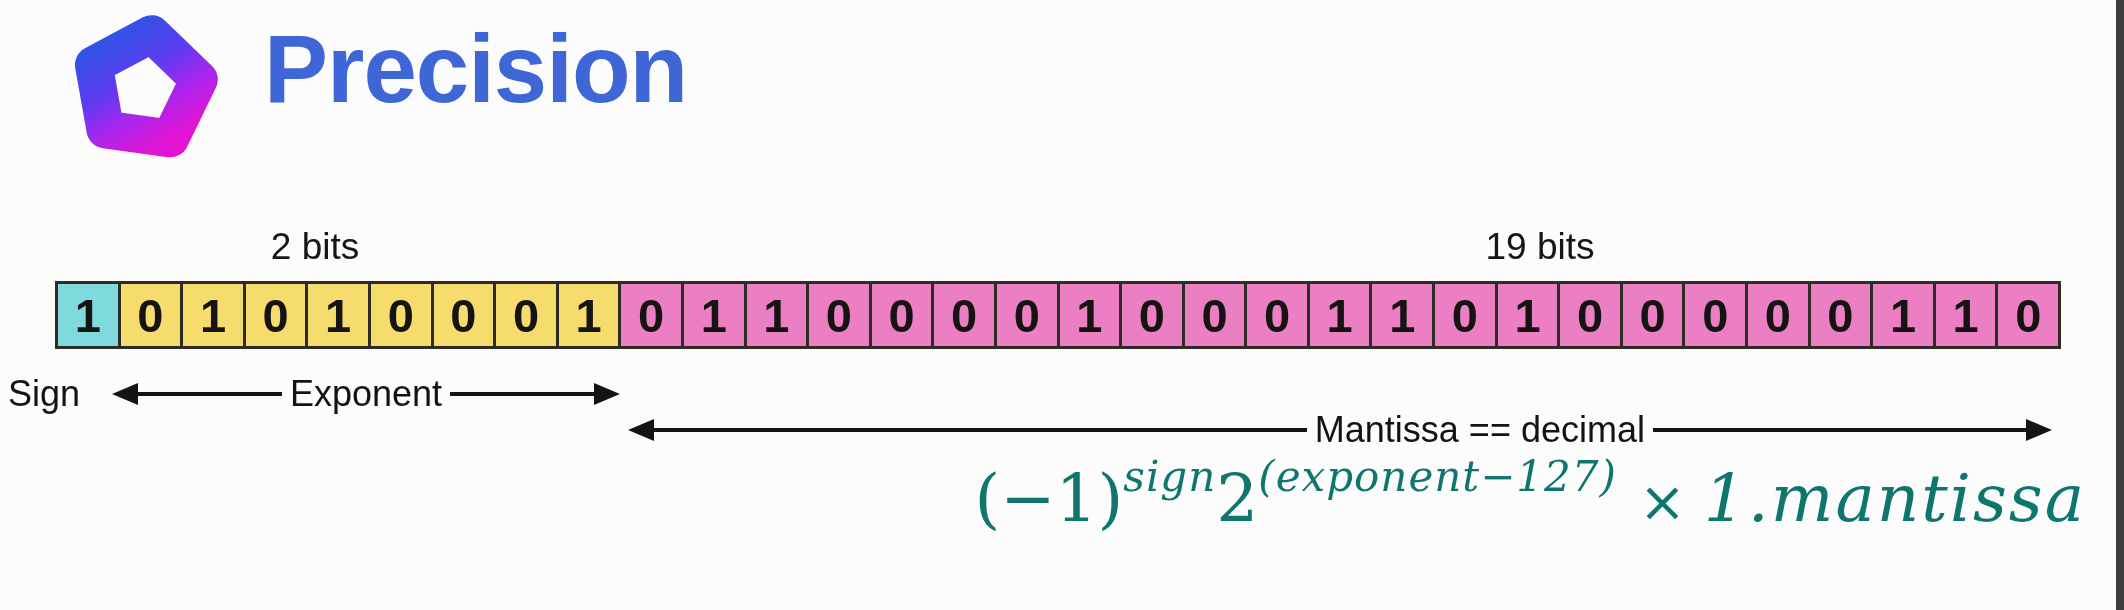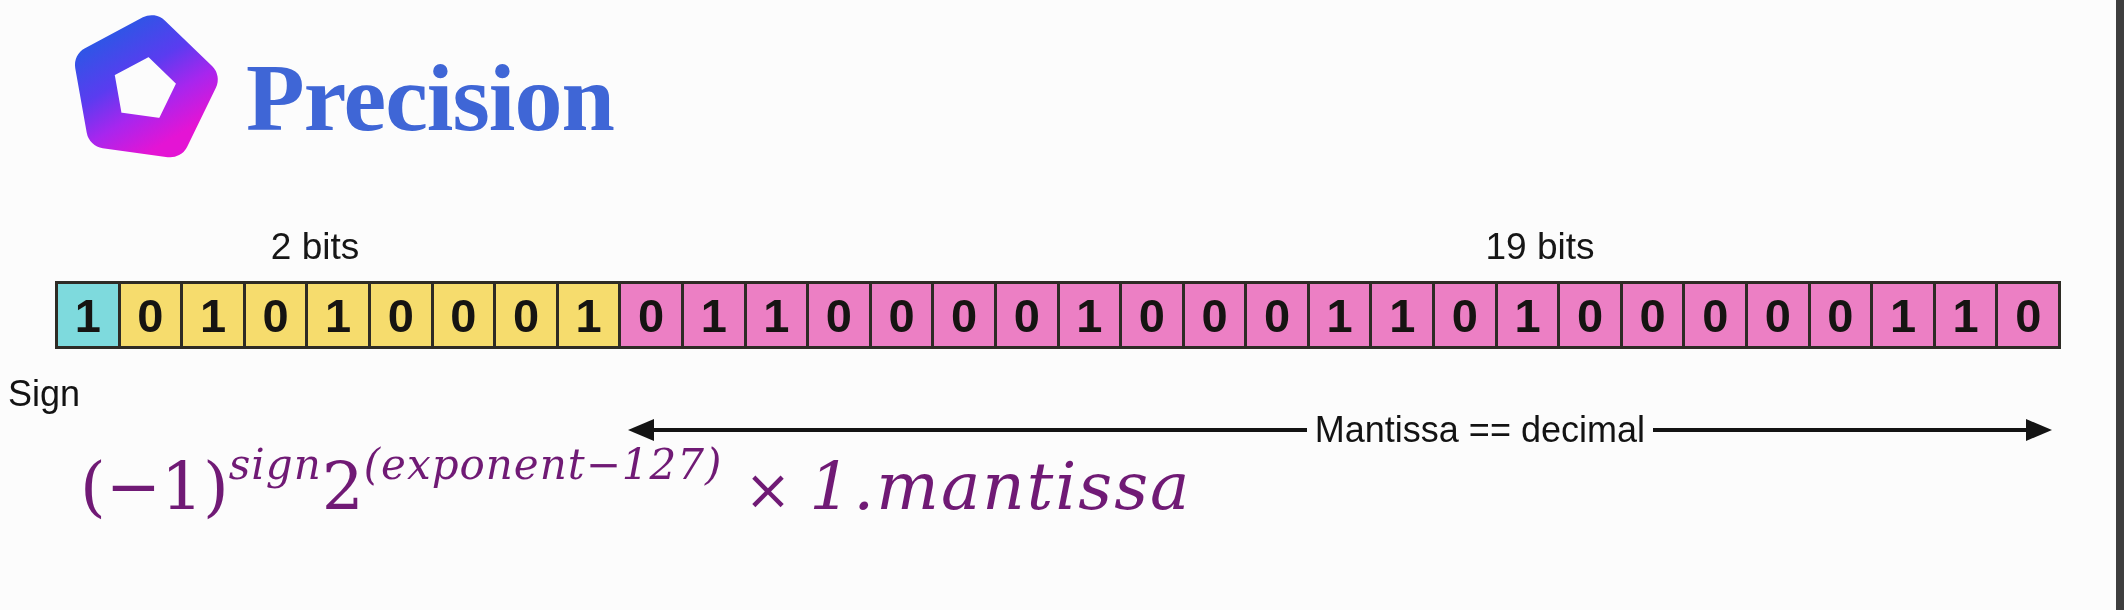--- a/index.html
+++ b/index.html
@@ -7,24 +7,23 @@
     position:relative;
     width:2124px;height:610px;
     background:#fcfcfc;
     overflow:hidden;
     font-family:"Liberation Sans", sans-serif;
     color:#121212;
   }
   
   .logo{position:absolute;left:62px;top:4px;width:164px;height:164px;}
   .brand-name{
-    position:absolute;left:246px;top:14px;
+    position:absolute;left:264px;top:14px;
     font-size:96px;font-weight:700;letter-spacing:-1px;
-    font-family:Liberation Serif, serif;
-    margin-top:28px;
+    font-family:Liberation Sans, sans-serif;
   }
   
   .float-title{
     position:absolute;left:55px;top:166px;width:2006px;
     text-align:center;font-size:47px;font-weight:800;color:#0e0e0e;
   }
   .bits-label{
     position:absolute;top:226px;transform:translateX(-50%);
     font-size:37px;font-weight:400;color:#161616;white-space:nowrap;
   }
@@ -53,24 +52,24 @@
   .arrow.mantissa{left:628px;width:1424px;margin-top:36px;}
   .a-line{height:4px;background:#141414;flex:1 1 0;}
   .arrow.mantissa .a-line.l{flex-grow:1.75;}
   .arrow.mantissa .a-line.r{flex-grow:1;}
   .ah{width:0;height:0;border-top:11px solid transparent;border-bottom:11px solid transparent;}
   .ah.left{border-right:26px solid #141414;}
   .ah.right{border-left:26px solid #141414;}
   .arrow .region-label{padding:0 8px;}
   
   .formula{
-    position:absolute;left:80px;top:448px;width:2006px;
-    text-align:left;
+    position:absolute;left:80px;top:460px;width:2006px;
+    text-align:right;
     font-family:"DejaVu Serif", serif;
-    font-size:66px;color:#701a75;
+    font-size:66px;color:#0f766e;
     white-space:nowrap;
   }
   .f-sup{
     font-size:42px;font-style:italic;
     position:relative;top:-30px;letter-spacing:1px;
   }
   .f-times{font-size:56px;margin:0 18px 0 22px;}
   .f-ital{font-style:italic;letter-spacing:2px;}
   
   .edge-bar{position:absolute;right:0;top:0;width:8px;height:610px;}
@@ -129,20 +128,27 @@
       <div class="bit-cell" style="background: rgb(236, 127, 196); border-color: rgb(46, 43, 37);">0</div>
       <div class="bit-cell" style="background: rgb(236, 127, 196); border-color: rgb(46, 43, 37);">0</div>
       <div class="bit-cell" style="background: rgb(236, 127, 196); border-color: rgb(46, 43, 37);">0</div>
       <div class="bit-cell" style="background: rgb(236, 127, 196); border-color: rgb(46, 43, 37);">1</div>
       <div class="bit-cell" style="background: rgb(236, 127, 196); border-color: rgb(46, 43, 37);">1</div>
       <div class="bit-cell" style="background: rgb(236, 127, 196); border-color: rgb(46, 43, 37);">0</div>
     </div>
 
   <div class="region-label sign-label">Sign</div>
 
+  <div class="arrow exponent">
+    <span class="ah left"></span>
+    <span class="a-line"></span>
+    <span class="region-label">Exponent</span>
+    <span class="a-line"></span>
+    <span class="ah right"></span>
+  </div>
 
   <div class="arrow mantissa">
     <span class="ah left"></span>
     <span class="a-line l"></span>
     <span class="region-label">Mantissa == decimal</span>
     <span class="a-line r"></span>
     <span class="ah right"></span>
   </div>
 
   <div class="formula">

